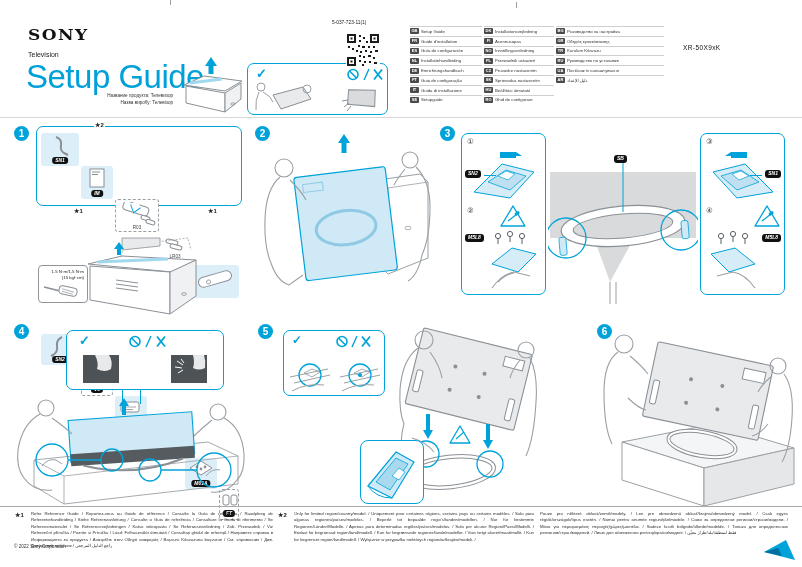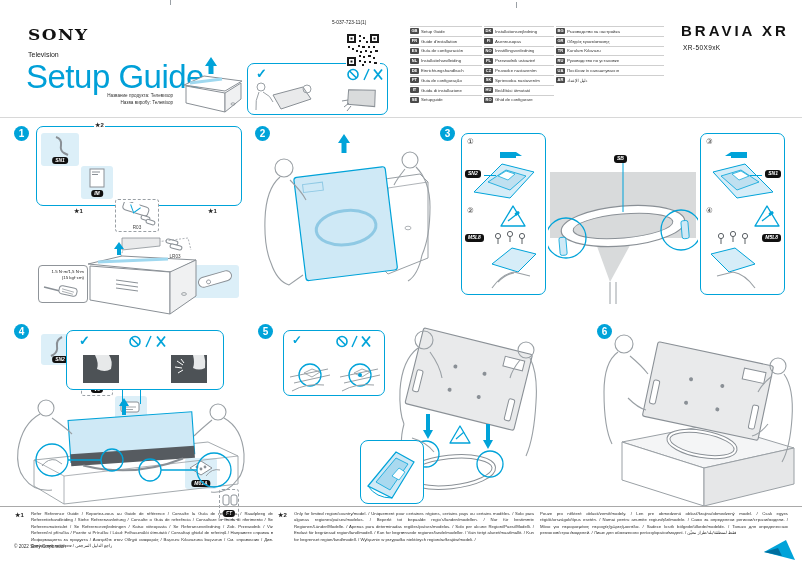--- a/index.html
+++ b/index.html
@@ -228,21 +228,20 @@
     <div class="lang-row">
         <span class="lang-badge">UA</span>
         <span class="lang-label">Посібник із налаштування</span>
       </div>
     <div class="lang-row">
         <span class="lang-badge">AR</span>
         <span class="lang-label">دليل الإعداد</span>
       </div>
   </div>
 
-  <div class="abs bravia" style="left:681px;top:22px;">BRAVIA XR</div>
   <div class="abs model" style="left:683px;top:44px;">XR-50X9xK</div>
 
   <div class="abs rule" style="left:0;top:117px;width:802px;height:1px;"></div>
 
   <div class="abs stepnum" style="left:14px;top:126px;">1</div>
 
   <div class="abs callout" style="left:36px;top:126px;width:206px;height:80px;">
 
     <div class="cell blue abs" style="left:4px;top:6px;width:38px;height:33px;">
       <svg width="20" height="22" viewBox="0 0 20 22" style="position:absolute;left:9px;top:2px;">

